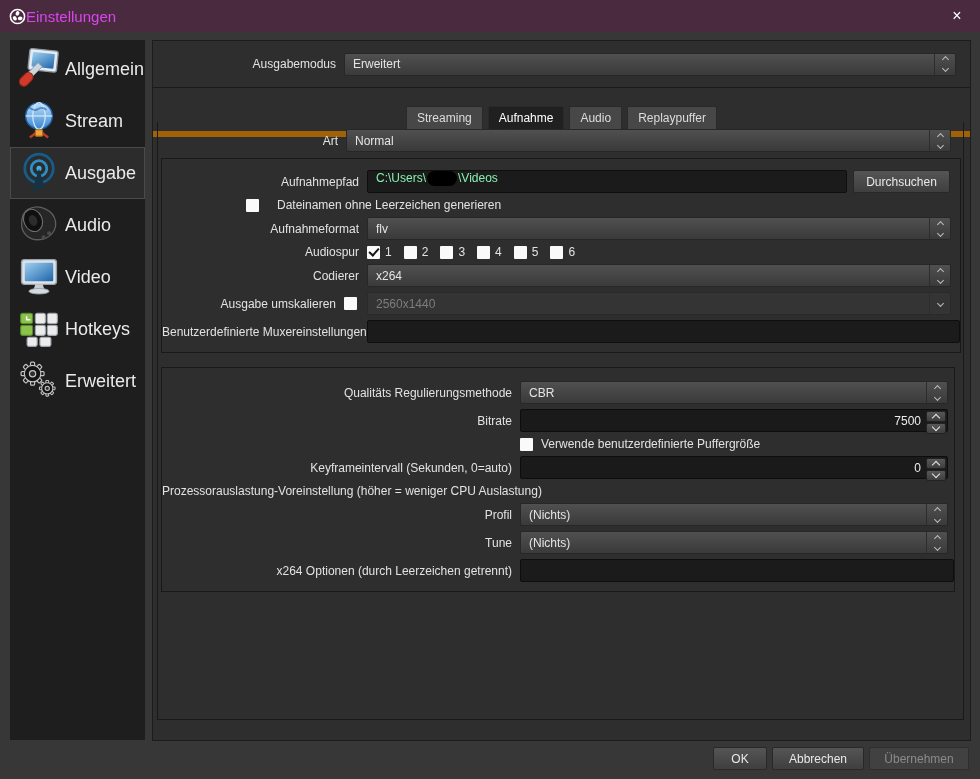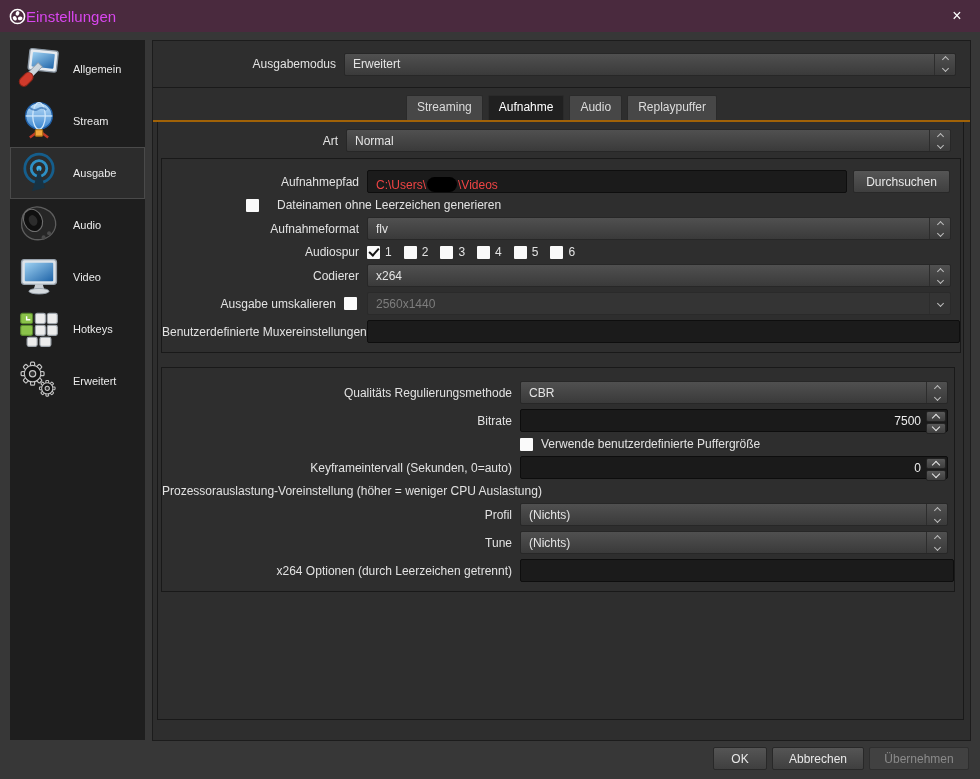--- a/index.html
+++ b/index.html
@@ -30,35 +30,35 @@
     position:absolute; left:10px; top:40px; width:135px; height:700px;
     background:#1e1e1e;
     padding-top:3px;
   }
   .side-item {
     height:52px; display:flex; align-items:center;
     padding-left:6px; border:1px solid transparent;
   }
   .side-item.selected { background:#2c2c2c; border:1px solid #4a4a4a; }
   .side-item .icon { width:44px; height:44px; flex:none; }
-  .side-item .side-label { margin-left:12px; font-size:11px; color:#eaeaea; }
+  .side-item .side-label { margin-left:4px; font-size:18px; color:#eaeaea; }
   
   .panel {
     position:absolute; left:152px; top:40px; width:819px; height:701px;
     background:#2e2e2e; border:1px solid #1c1c1c;
   }
   .mode-row {
     position:absolute; top:0; left:0; right:0; height:47px;
     border-bottom:1px solid #1a1a1a;
     display:flex; align-items:center;
   }
   .tab-bar {
-    position:absolute; top:47px; left:0; right:0; height:34px;
+    position:absolute; top:62px; left:0; right:0; height:34px;
     display:flex; justify-content:center; align-items:flex-end; gap:5px;
-    border-bottom:2px solid #a16207;
+    border-bottom:6px solid #a16207;
   }
   .tab {
     height:25px; padding:4px 10px 5px 10px;
     background:#474747; color:#dcdcdc;
     border:1px solid #2a2a2a; border-bottom:none;
     border-radius:2px 2px 0 0;
   }
   .tab.selected { background:#202020; color:#ffffff; }
   .pane {
     position:absolute; top:81px; left:4px; right:6px; height:598px;
@@ -78,21 +78,21 @@
     position:absolute; right:0; top:0; bottom:0; width:21px;
     border-left:1px solid #2d2d2d;
     display:flex; flex-direction:column; align-items:center; justify-content:center; gap:4px;
   }
   .combo.disabled { background:#343434; color:#7d7d7d; border-color:#2a2a2a; }
   .chv { width:5px; height:5px; border-left:1px solid #bdbdbd; border-bottom:1px solid #bdbdbd; flex:none; }
   .chv.up { transform:rotate(135deg); }
   .chv.dn { transform:rotate(-45deg); }
   .textfield, .textinput {
     height:23px; background:#1b1b1b; border:1px solid #0e0e0e; border-radius:2px;
-    color:#ef4444; display:flex; align-items:flex-end; padding:0 8px; white-space:pre;
+    color:#86efac; display:flex; align-items:flex-start; padding:0 8px; white-space:pre;
   }
   input.textinput { display:block; width:100%; font-family:"Liberation Sans",sans-serif; font-size:12px; outline:none; }
   .redaction { display:inline-block; width:30px; height:15px; background:#000; border-radius:8px; margin:0 1px; vertical-align:middle; }
   .btn {
     height:23px; background:linear-gradient(#555555,#3f3f3f);
     border:1px solid #282828; border-radius:2px;
     color:#e8e8e8; font-size:12px; font-family:"Liberation Sans",sans-serif;
     display:flex; align-items:center; justify-content:center;
   }
   .btn.disabled { background:#414141; color:#8a8a8a; border-color:#2e2e2e; }

